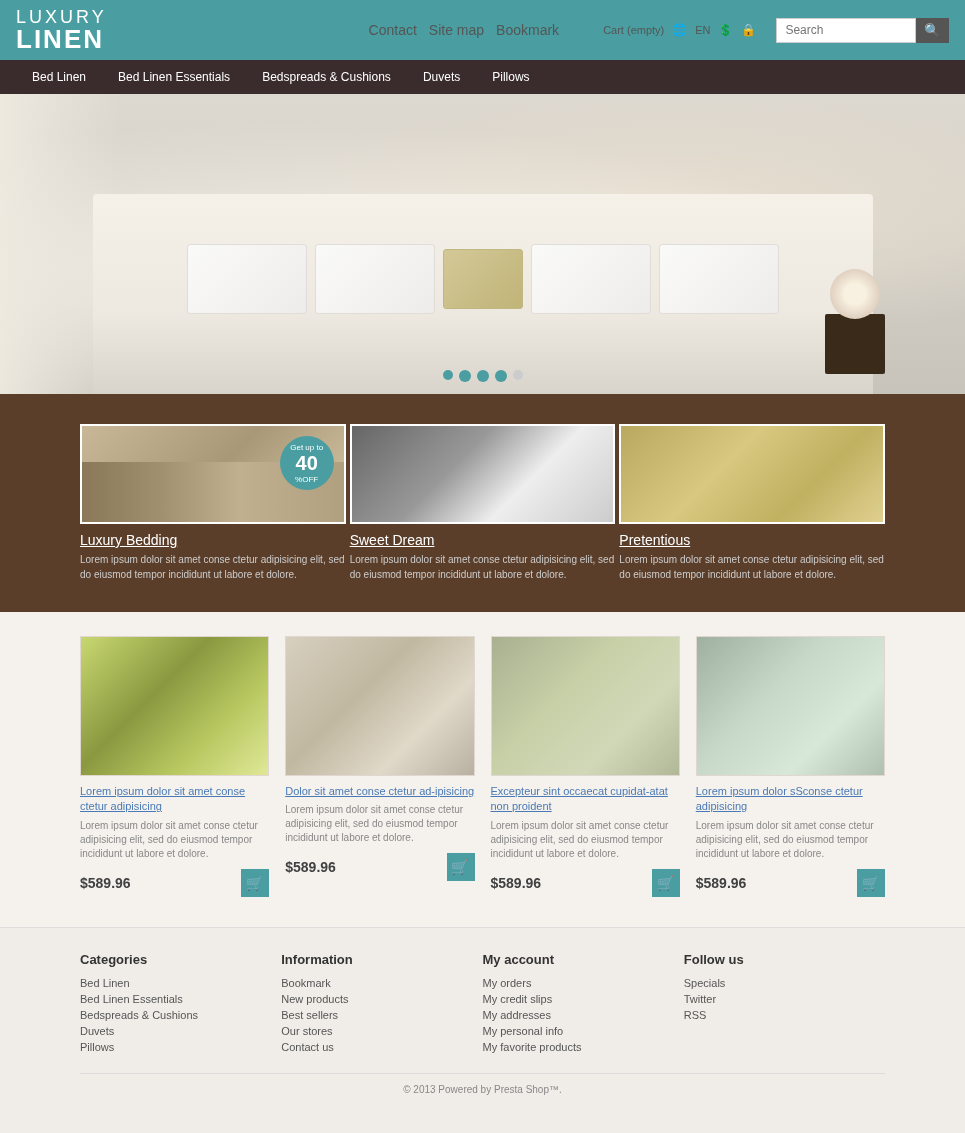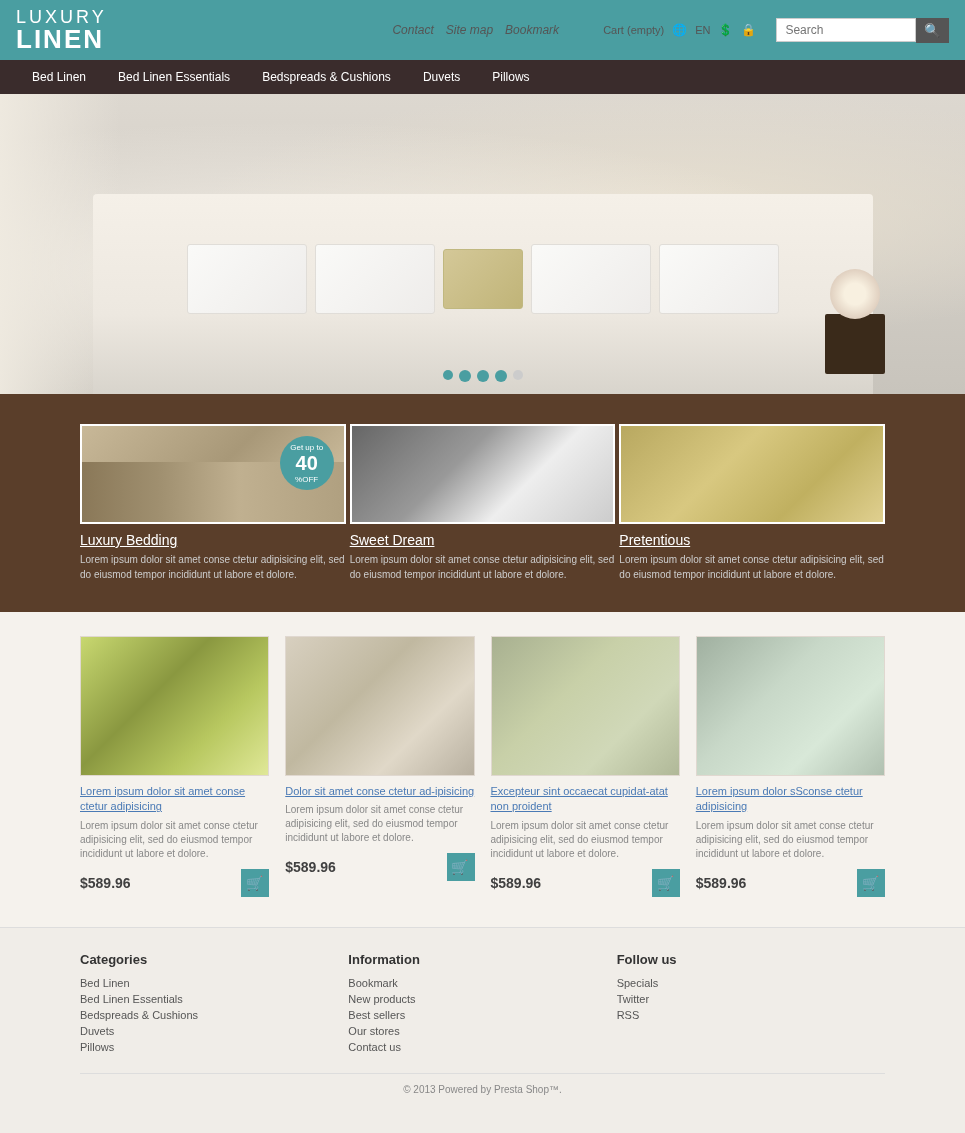--- a/index.html
+++ b/index.html
@@ -10,22 +10,22 @@
       background: #4a9ea1;
       padding: 8px 16px;
       display: flex;
       align-items: center;
       justify-content: space-between;
     }
     .logo { color: white; line-height: 1; }
     .logo-luxury { font-size: 18px; font-weight: 300; letter-spacing: 3px; display: block; }
     .logo-linen { font-size: 26px; font-weight: 700; letter-spacing: 2px; display: block; }
     .header-nav { display: flex; gap: 12px; }
-    .header-nav a { color: #333; text-decoration: none; font-size: 12px; color: #555; font-style: italic; }
-    .search-bar { display: flex; align-items: center; }
+    .header-nav a { color: #333; text-decoration: none; font-size: 14px; color: #555; }
+    .search-bar { display: flex; }
     .search-bar input { padding: 4px 8px; border: 1px solid #ccc; font-size: 12px; width: 140px; outline: none; }
     .search-btn { background: #555; border: none; padding: 5px 8px; cursor: pointer; color: white; }
 
     
     .main-nav {
       background: #3a2c2c;
       padding: 0 16px;
       display: flex;
     }
     .main-nav a {
@@ -356,20 +356,28 @@
 
     <div class="footer-col">
       <div class="footer-col-title">Information</div>
       <a href="#">Bookmark</a>
       <a href="#">New products</a>
       <a href="#">Best sellers</a>
       <a href="#">Our stores</a>
       <a href="#">Contact us</a>
     </div>
 
+    <div class="footer-col">
+      <div class="footer-col-title">My account</div>
+      <a href="#">My orders</a>
+      <a href="#">My credit slips</a>
+      <a href="#">My addresses</a>
+      <a href="#">My personal info</a>
+      <a href="#">My favorite products</a>
+    </div>
 
     <div class="footer-col">
       <div class="footer-col-title">Follow us</div>
       <a href="#">Specials</a>
       <a href="#">Twitter</a>
       <a href="#">RSS</a>
     </div>
   </div>
   <div class="footer-bottom">
     <span>© 2013 Powered by Presta Shop™.</span>

